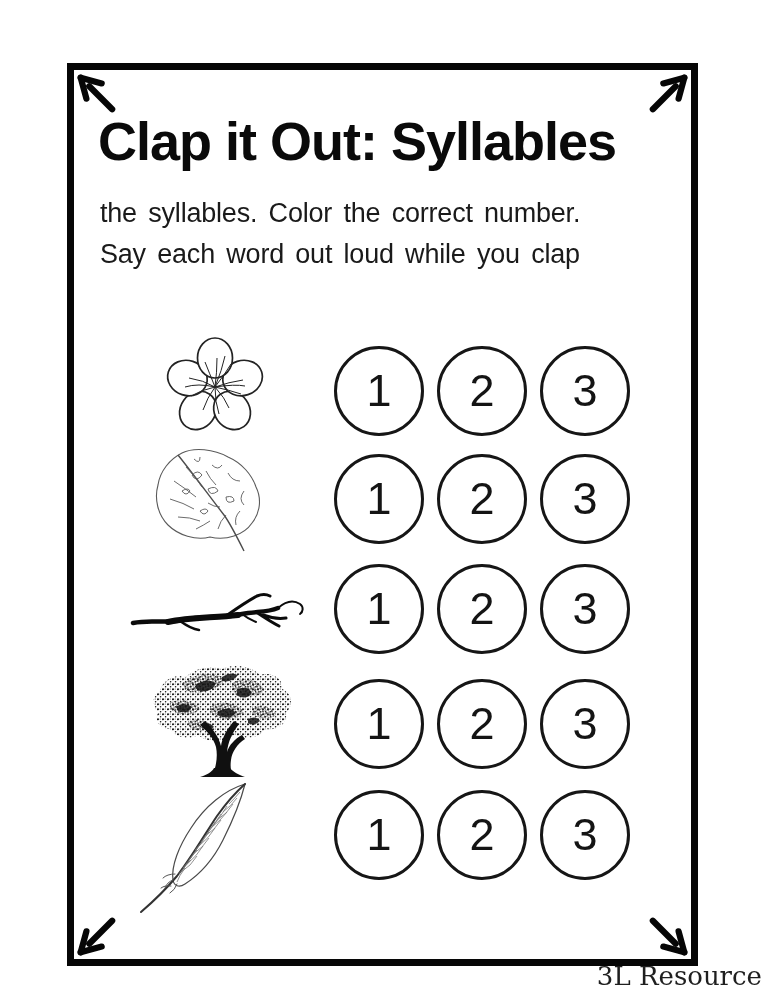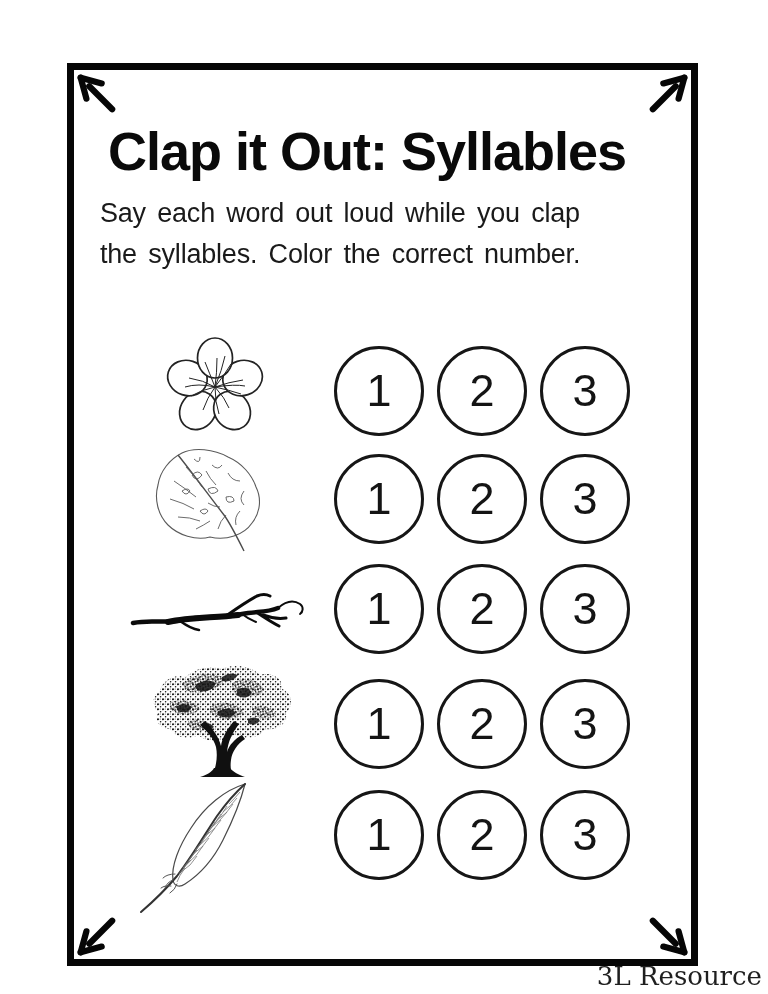--- a/index.html
+++ b/index.html
@@ -22,21 +22,21 @@
     position:absolute;width:42px;height:42px;
   }
   .corner svg{display:block;width:42px;height:42px;}
   .corner path{stroke:#060606;stroke-width:6.5;stroke-linecap:round;fill:none;}
   .corner.tl{left:74px;top:71px;}
   .corner.tr{left:649px;top:71px;transform:scaleX(-1);}
   .corner.bl{left:74px;top:917px;transform:scaleY(-1);}
   .corner.br{left:649px;top:917px;transform:scale(-1,-1);}
   .title{
     position:absolute;left:96px;top:108px;width:580px;
-    margin:12px;
+    margin:2px;
     font-size:54px;font-weight:700;letter-spacing:-1px;
     color:#0a0a0a;white-space:nowrap;
   }
   .instructions{
     position:absolute;left:100px;top:193px;width:520px;
     font-size:27px;line-height:41px;letter-spacing:-0.2px;word-spacing:4px;
     color:#1a1a1a;
   }
   .sketch{position:absolute;}
   .sketch svg{display:block;width:100%;height:100%;}
@@ -96,22 +96,22 @@
     <svg viewBox="0 0 44 44">
         <path d="M40,40 L16,16"></path>
         <path d="M7,7 L29,13"></path>
         <path d="M7,7 L13,29"></path>
       </svg>
   </div>
 
   <h1 class="title">Clap it Out: Syllables</h1>
 
   <div class="instructions">
+    <div>the syllables. Color the correct number.</div>
     <div>Say each word out loud while you clap</div>
-    <div>the syllables. Color the correct number.</div>
   </div>
 
   <div class="sketch sk-flower">
     <svg viewBox="0 0 100 106">
       <g stroke="#232323" stroke-width="1.7" fill="#ffffff">
         <ellipse transform="rotate(216 50 55)" cx="50" cy="26" rx="17.5" ry="20"></ellipse>
         <ellipse transform="rotate(144 50 55)" cx="50" cy="26" rx="17.5" ry="20"></ellipse>
         <ellipse transform="rotate(288 50 55)" cx="50" cy="26" rx="17.5" ry="20"></ellipse>
         <ellipse transform="rotate(72 50 55)" cx="50" cy="26" rx="17.5" ry="20"></ellipse>
         <ellipse cx="50" cy="26" rx="17.5" ry="20"></ellipse>

